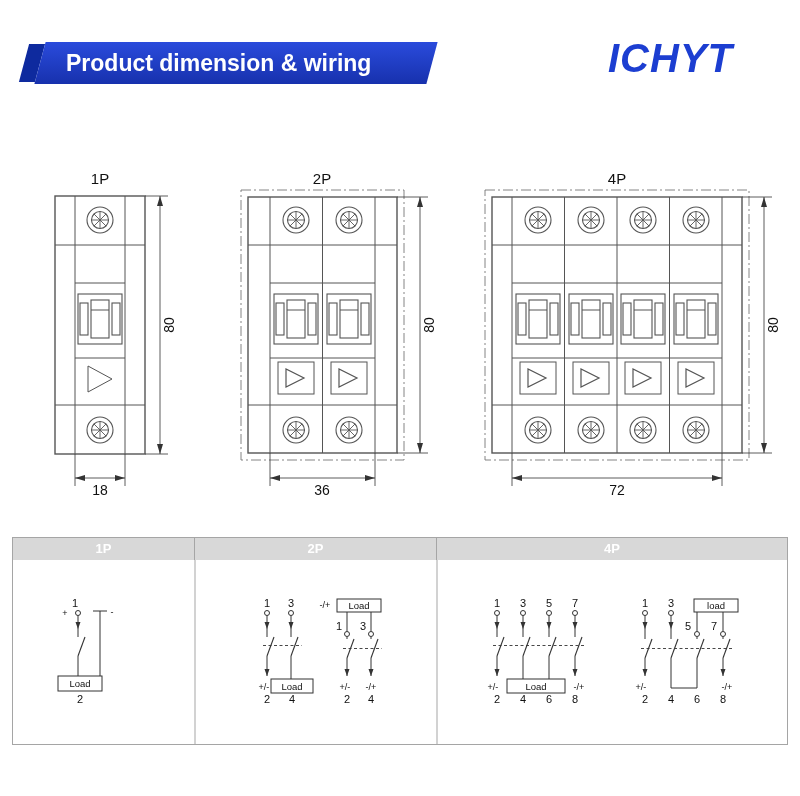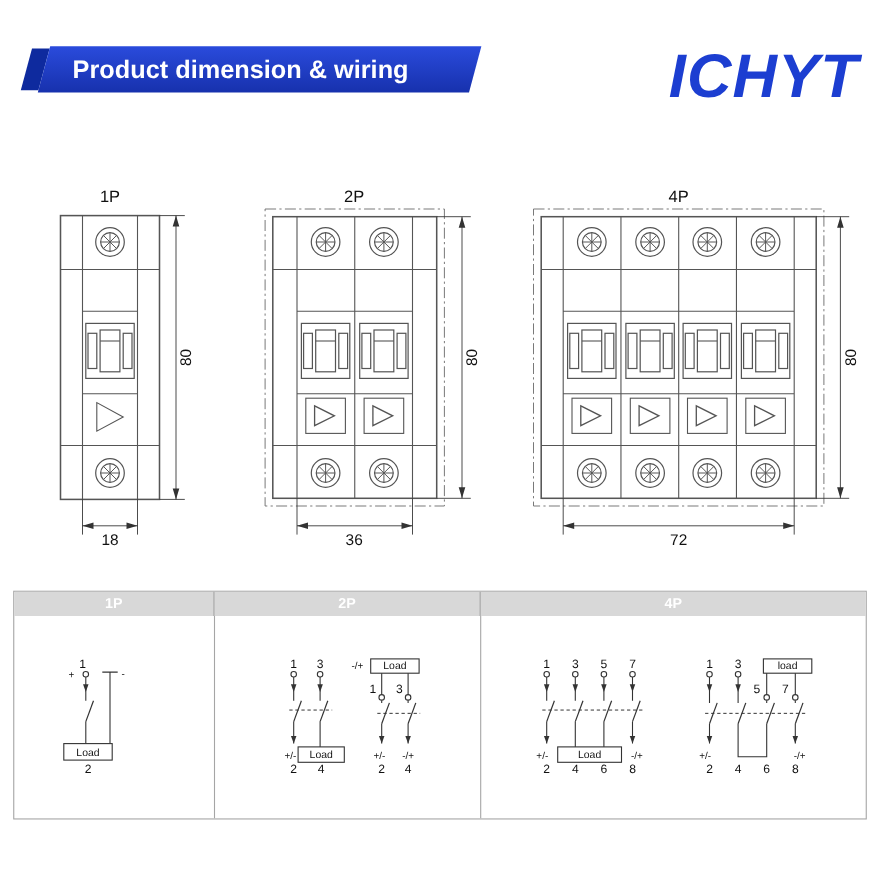--- a/index.html
+++ b/index.html
@@ -7,21 +7,21 @@
         font-family:"Liberation Sans",sans-serif;}
 
   
   .banner-accent{position:absolute;left:24px;top:44px;width:16px;height:38px;
     background:#0e2a9e;transform:skewX(-15deg);}
   .banner{position:absolute;left:40px;top:42px;width:392px;height:42px;
     background:linear-gradient(180deg,#2a4bdc,#1731ad);transform:skewX(-15deg);}
   .banner .banner-text{display:block;transform:skewX(15deg);color:#fff;
     font-size:23px;font-weight:bold;line-height:42px;padding-left:26px;white-space:nowrap;}
   .logo{position:absolute;left:608px;top:36px;width:180px;
-    color:#1c3ed1;font-size:56px;font-weight:bold;font-style:italic;letter-spacing:1px;}
+    color:#1c3ed1;font-size:40px;font-weight:bold;font-style:italic;letter-spacing:1px;}
 
   
   .drawings-svg{position:absolute;left:0;top:170px;width:800px;height:335px;}
   .body{fill:#fff;stroke:#555;stroke-width:1.4;}
   .phantom{fill:none;stroke:#777;stroke-width:0.9;stroke-dasharray:10 3 2 3;}
   .ln{fill:none;stroke:#555;stroke-width:1;}
   #screw circle{fill:#fff;stroke:#555;stroke-width:1.1;}
   #screw line{stroke:#555;stroke-width:0.9;}
   #toggle rect{fill:#fff;stroke:#555;stroke-width:1.1;}
   #toggle .hl{stroke:#555;stroke-width:1;}

